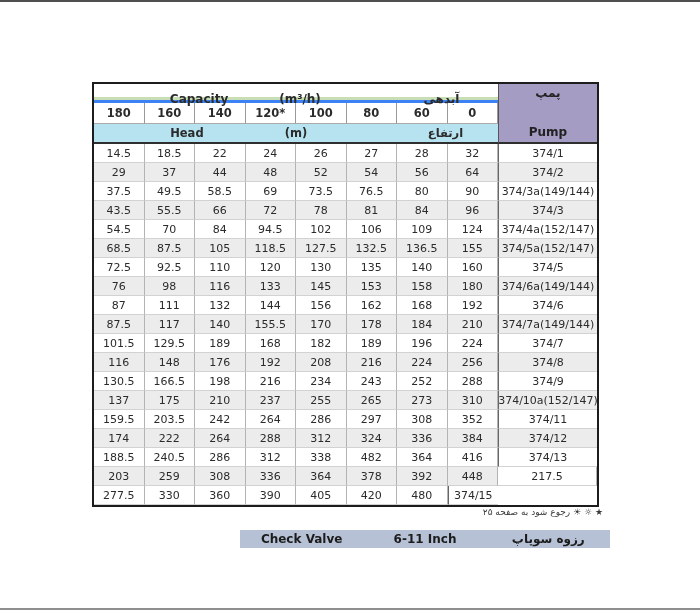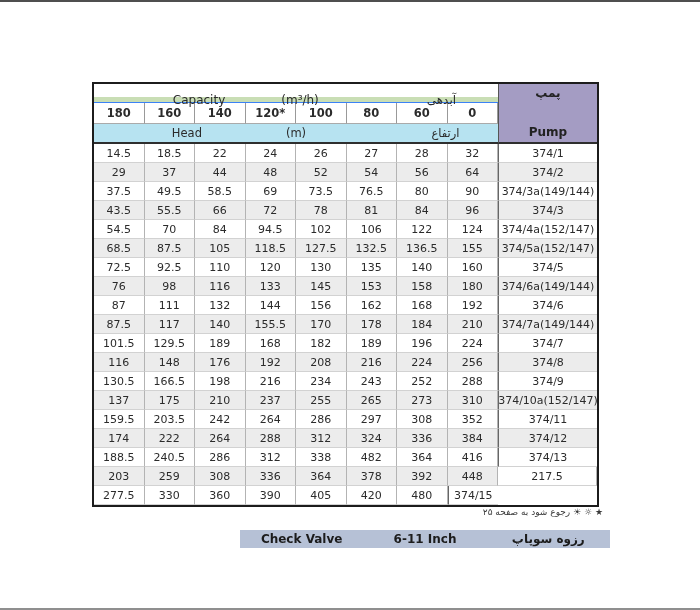--- a/index.html
+++ b/index.html
@@ -24,28 +24,28 @@
   }
   .cell{
     box-sizing:border-box;
     display:flex;align-items:center;justify-content:center;
     font-size:11px;color:#2b2b2b;
     white-space:nowrap;overflow:visible;
   }
   .green{
     grid-column:1/9;grid-row:1;
     background:var(--capacity-header,#c9deb5);
-    position:relative;font-weight:normal;font-size:12px;
-    border-bottom:1px solid #3b82f6;
+    position:relative;font-weight:bold;font-size:12px;
+    border-bottom:3px solid #3b82f6;
     margin-top:13px;
   }
   .blue{
     grid-column:1/9;grid-row:3;
     background:var(--head-header,#b7e3f1);
-    position:relative;font-weight:normal;font-size:11.5px;
+    position:relative;font-weight:bold;font-size:11.5px;
     border-bottom:2px solid #2e2e2e;
   }
   .pos{
     position:absolute;top:50%;
     transform:translate(-50%,-50%);
     white-space:nowrap;
   }
   .purple{
     grid-column:9;grid-row:1/4;
     background:var(--pump-header,#a49cc3);
@@ -153,21 +153,21 @@
       <div class="cell d alt">81</div>
       <div class="cell d alt">84</div>
       <div class="cell d alt">96</div>
       <div class="cell p alt">374/3</div>
       <div class="cell d">54.5</div>
       <div class="cell d">70</div>
       <div class="cell d">84</div>
       <div class="cell d">94.5</div>
       <div class="cell d">102</div>
       <div class="cell d">106</div>
-      <div class="cell d">122</div>
+      <div class="cell d">109</div>
       <div class="cell d">124</div>
       <div class="cell p">374/4a(152/147)</div>
       <div class="cell d alt">68.5</div>
       <div class="cell d alt">87.5</div>
       <div class="cell d alt">105</div>
       <div class="cell d alt">118.5</div>
       <div class="cell d alt">127.5</div>
       <div class="cell d alt">132.5</div>
       <div class="cell d alt">136.5</div>
       <div class="cell d alt">155</div>

